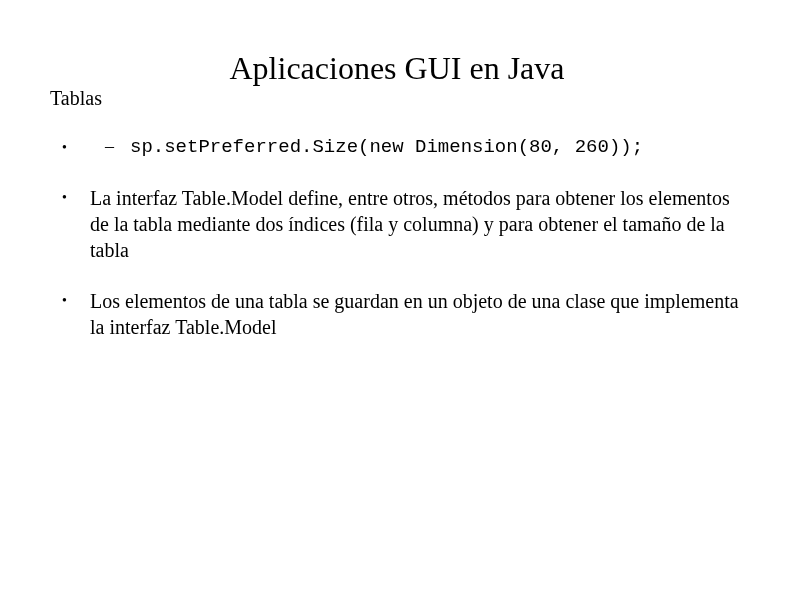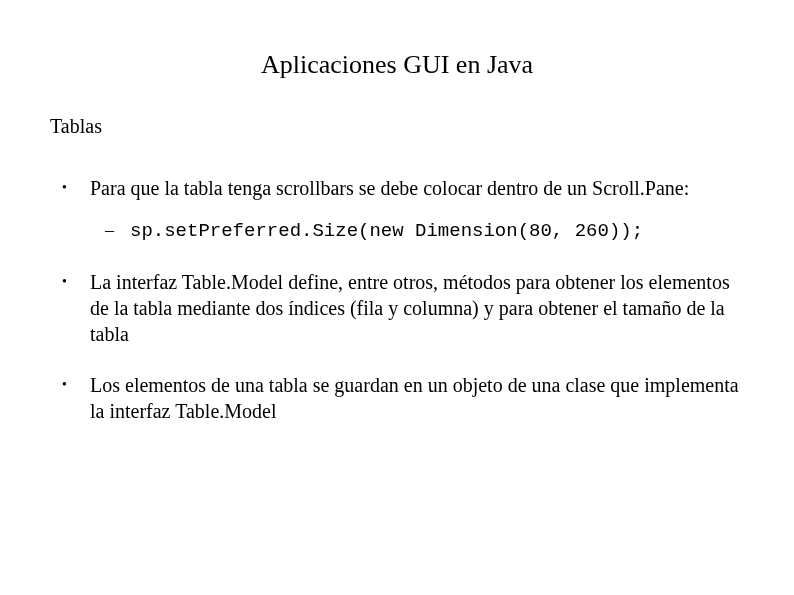--- a/index.html
+++ b/index.html
@@ -10,28 +10,27 @@
     body {
       width: 794px;
       height: 595px;
       background: #ffffff;
       font-family: "Times New Roman", Times, serif;
       color: #000000;
       padding: 40px 50px 40px 50px;
     }
     .title {
       text-align: center;
-      font-size: 26px;
+      font-size: 32px;
       font-weight: normal;
       margin-top: 10px;
-      margin-bottom: 35px;
     }
     .subtitle {
       font-size: 20px;
-      margin-bottom: 37px;
+      margin-bottom: 25px;
     }
     ul.main-list {
       list-style: none;
       padding-left: 0;
     }
     ul.main-list > li {
       position: relative;
       padding-left: 40px;
       font-size: 20px;
       margin-bottom: 25px;
@@ -66,21 +65,20 @@
     }
   </style>
 </head>
 <body>
 
 <h1 class="title">Aplicaciones GUI en Java</h1>
 <div class="subtitle">Tablas</div>
 
 <ul class="main-list">
   <li>
-    <span>Para que la tabla tenga scrollbars se debe colocar dentro de un Scroll.Pane:</span>
     <ul class="sub-list">
       <li>sp.setPreferred.Size(new Dimension(80, 260));</li>
     </ul>
   </li>
   <li>
     <span>La interfaz Table.Model define, entre otros, métodos para obtener los elementos de la tabla mediante dos índices (fila y columna) y para obtener el tamaño de la tabla</span>
   </li>
   <li>
     <span>Los elementos de una tabla se guardan en un objeto de una clase que implementa la interfaz Table.Model</span>
   </li>

